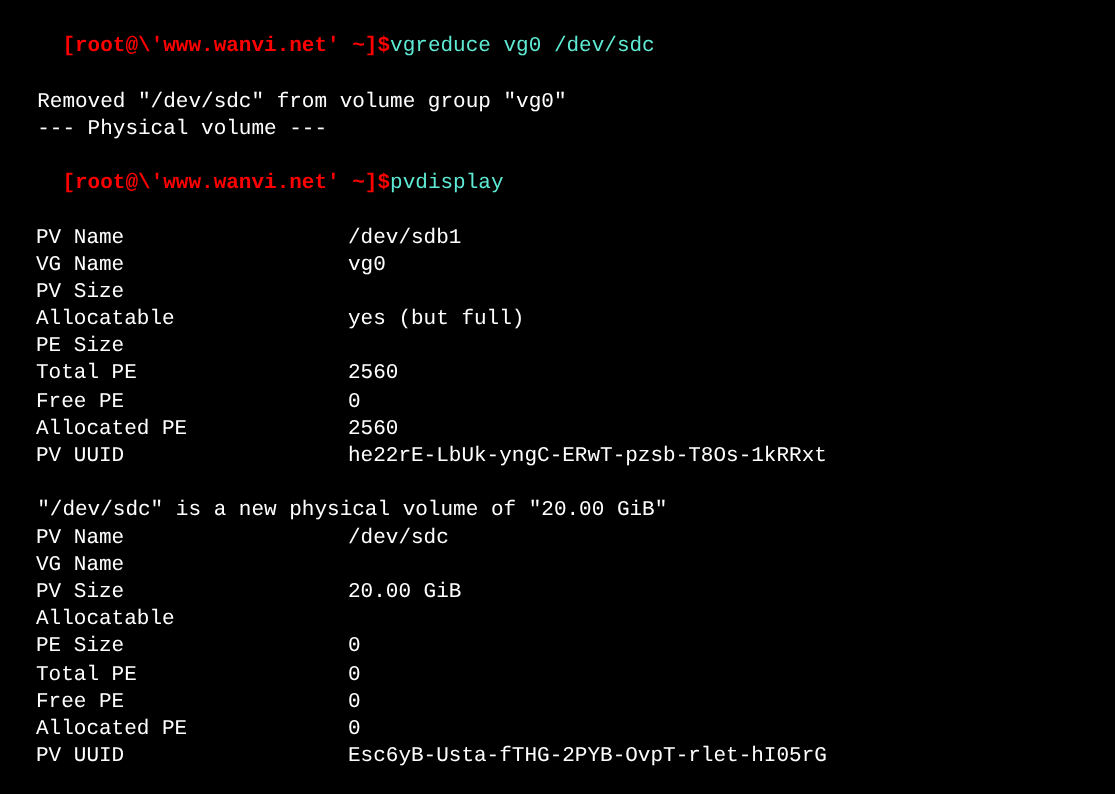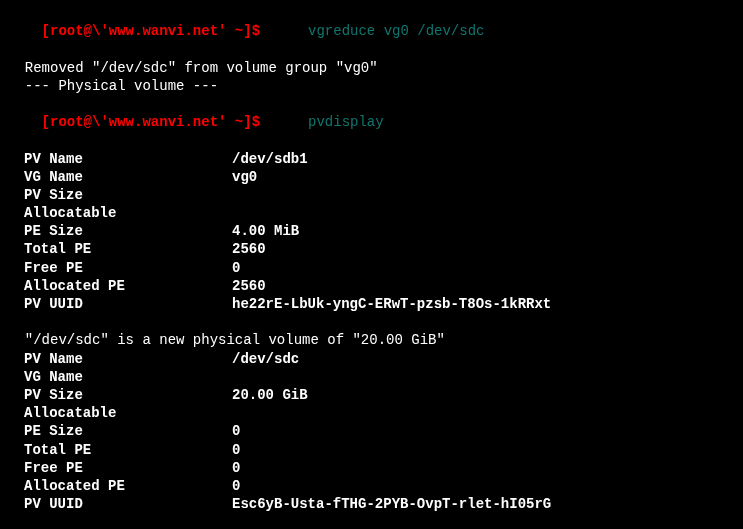--- a/index.html
+++ b/index.html
@@ -16,29 +16,27 @@
       overflow: hidden;
     }
     .line {
       white-space: pre;
     }
     .prompt-red {
       color: #ff0000;
       font-weight: bold;
     }
     .cmd {
-      color: #0f766e;
-      padding-left: 48px;
+      color: #5eead4;
     }
     .output {
       color: #fff;
     }
     .row {
       display: flex;
-      font-weight: bold;
     }
     .col1 {
       width: 208px;
       padding-left: 16px;
     }
     .col2 {
       flex: 1;
     }
   </style>
 </head>
@@ -64,24 +62,24 @@
   </div>
   <div class="row output">
     <div class="col1">VG Name</div>
     <div class="col2">vg0</div>
   </div>
   <div class="row output">
     <div class="col1">PV Size</div>
   </div>
   <div class="row output">
     <div class="col1">Allocatable</div>
+    <div class="col2">yes (but full)</div>
   </div>
   <div class="row output">
     <div class="col1">PE Size</div>
-    <div class="col2">4.00 MiB</div>
   </div>
   <div class="row output">
     <div class="col1">Total PE</div>
     <div class="col2">2560</div>
   </div>
   <div class="row output">
     <div class="col1">Free PE</div>
     <div class="col2">0</div>
   </div>
   <div class="row output">

